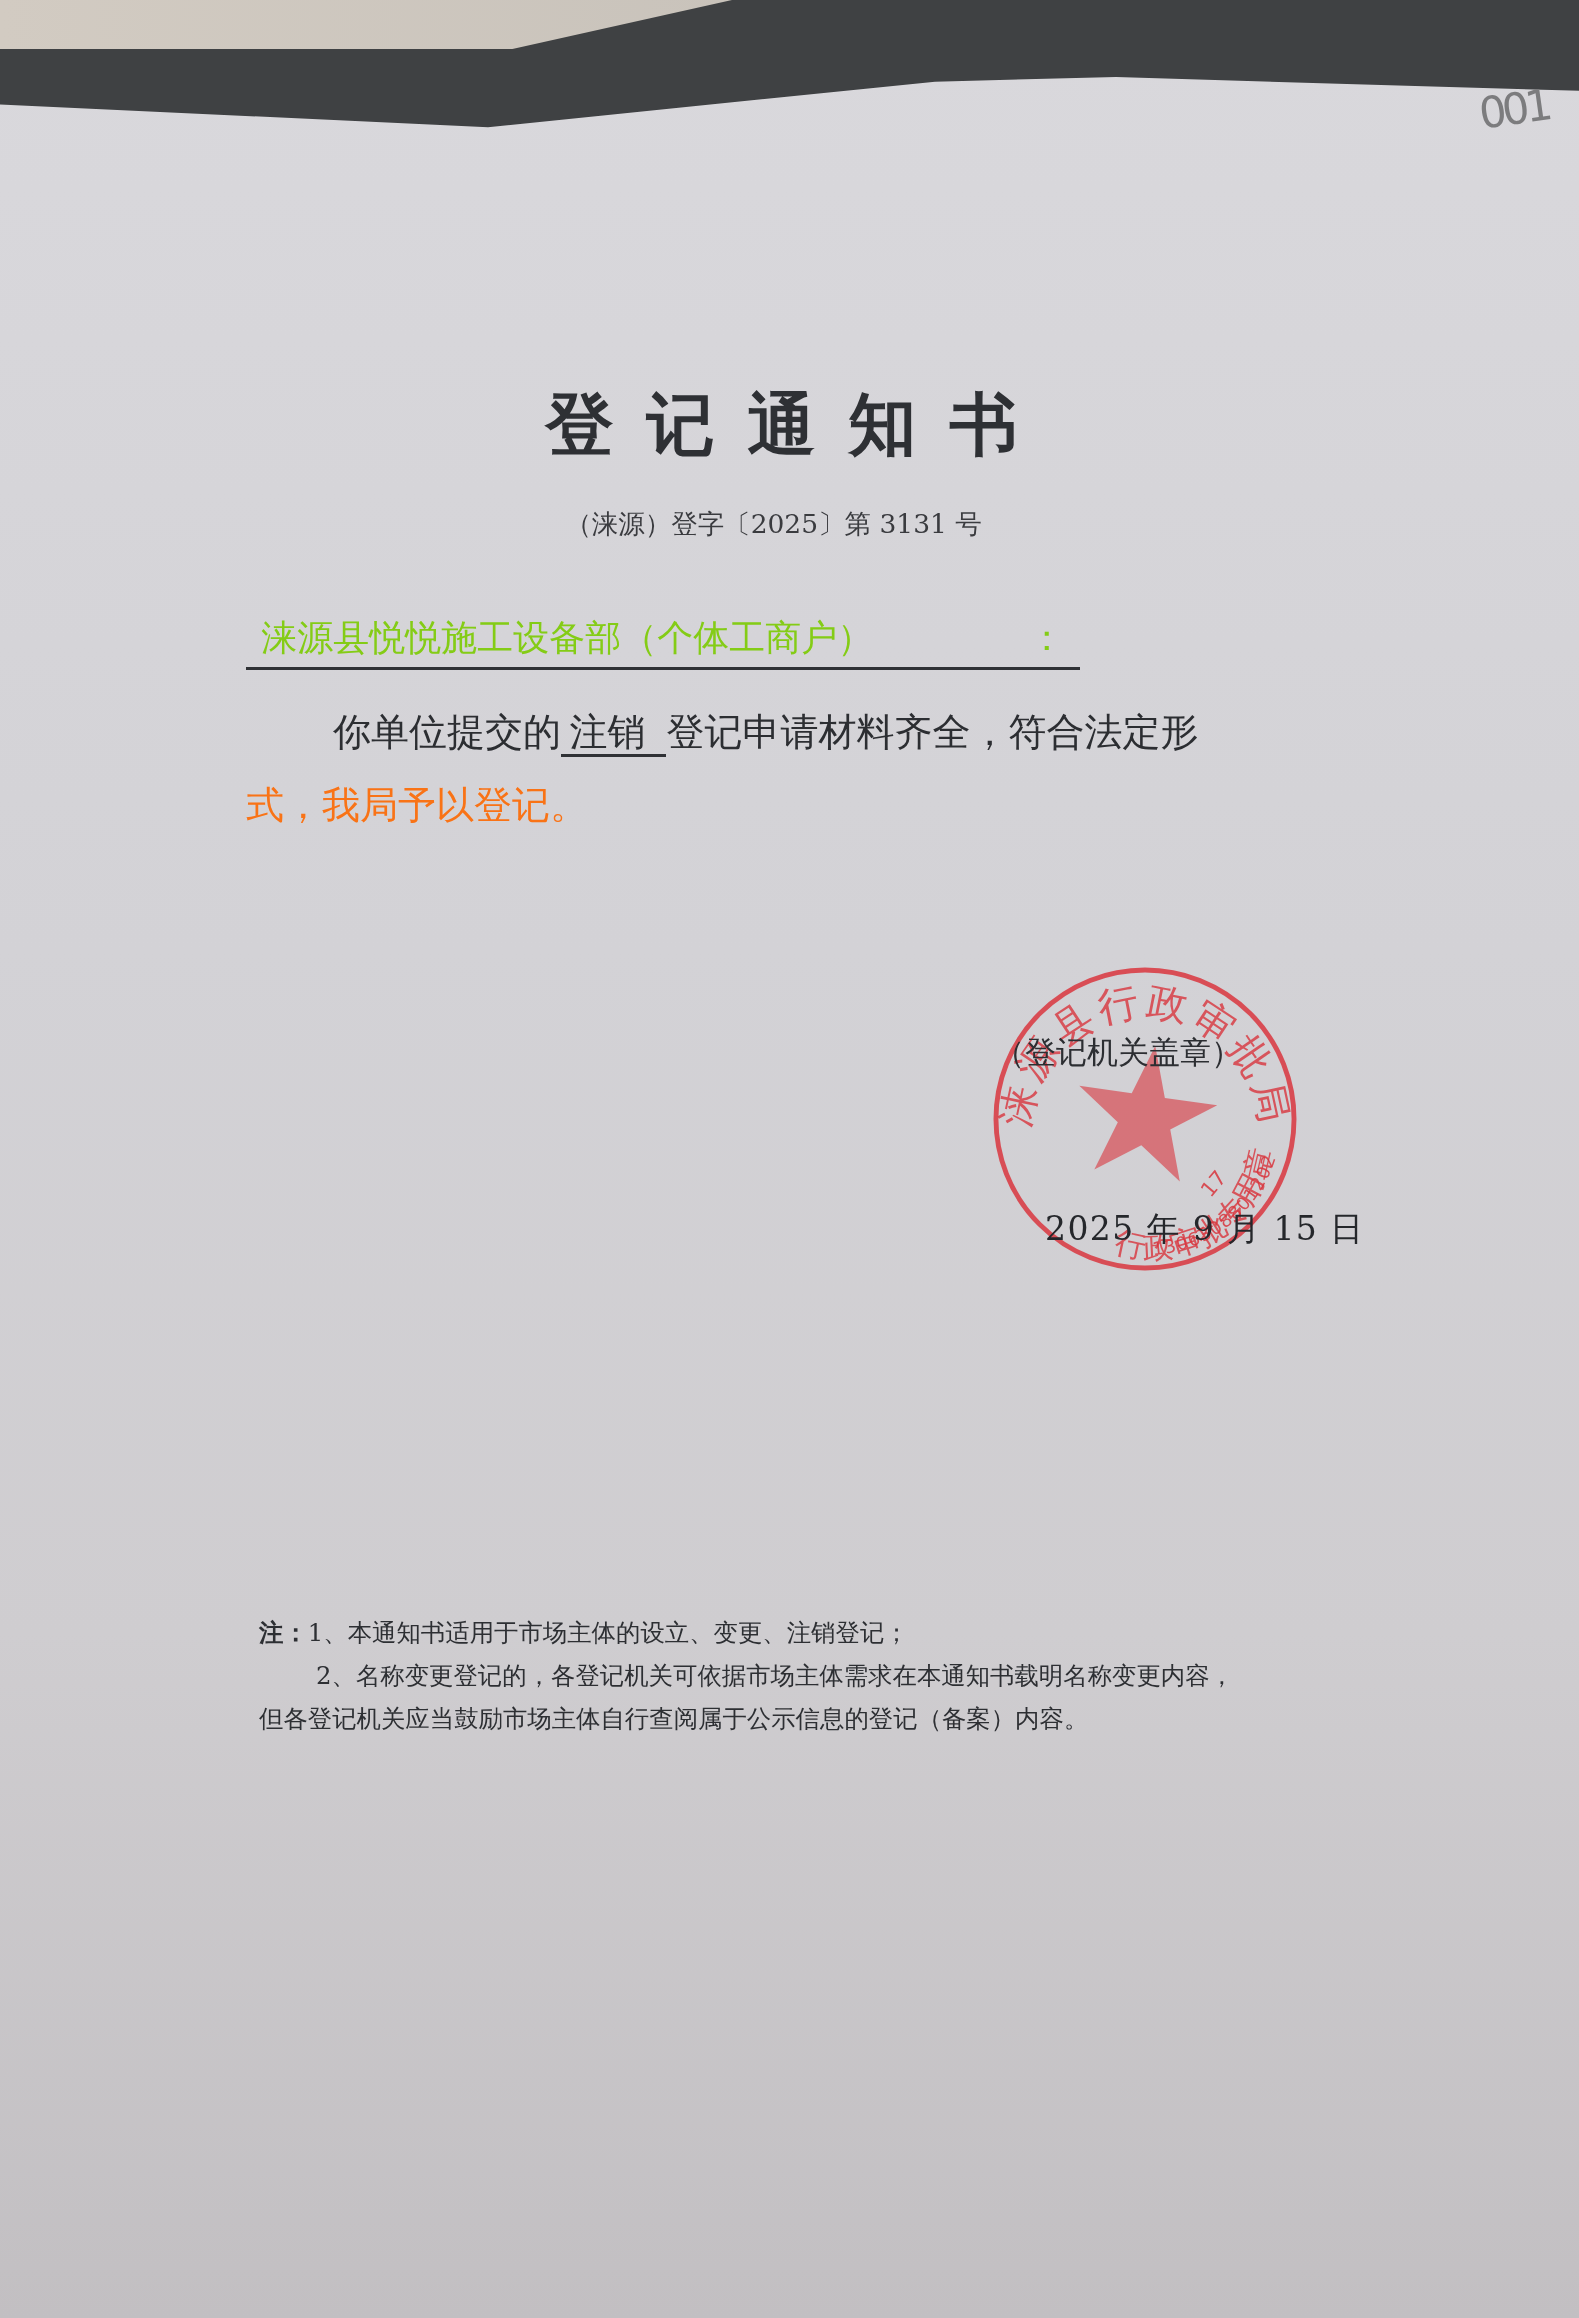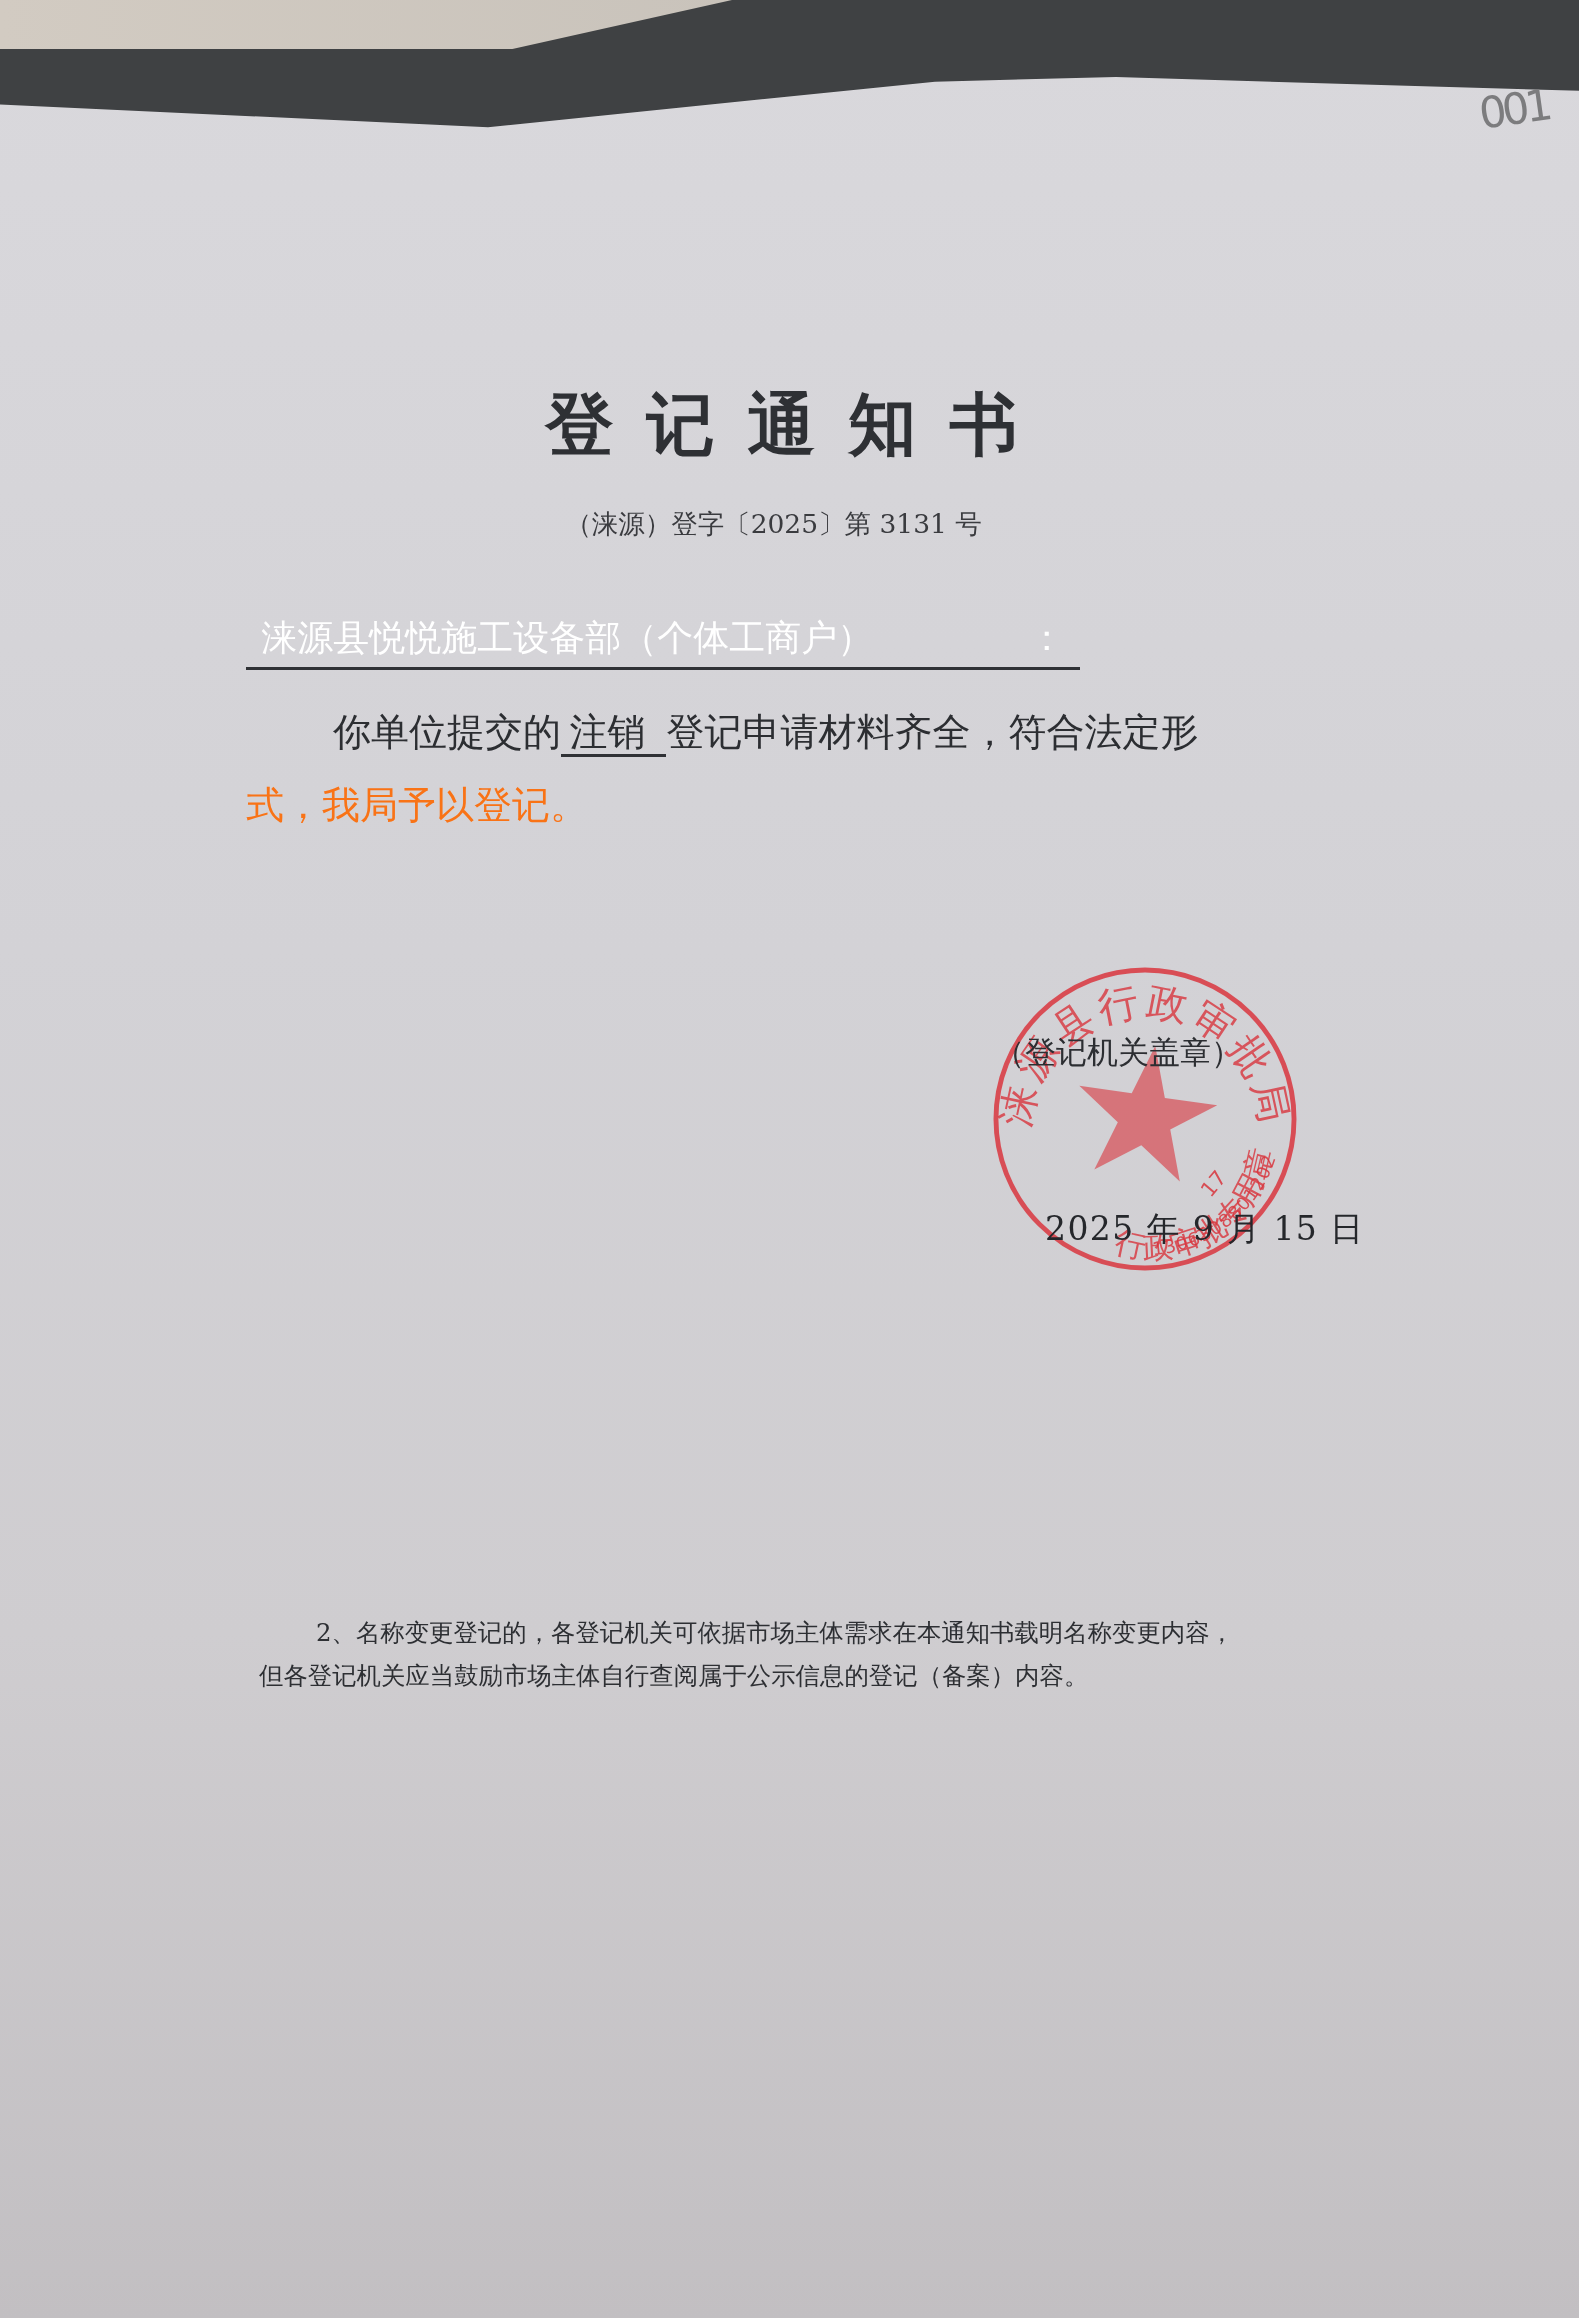--- a/index.html
+++ b/index.html
@@ -27,21 +27,21 @@
     left: 0; width: 1579px; top: 380px; text-align: center;
     font-family: "DejaVu Sans", sans-serif; font-weight: bold;
     font-size: 68px; letter-spacing: 33px; color: #2e3034;
     padding-left: 17px; box-sizing: border-box;
   }
   .refno {
     left: 0; width: 1547px; top: 506px; text-align: center;
     font-size: 26.5px; color: #3a3b3f;
   }
   .recipient {
-    left: 246px; top: 614px; font-size: 36px; color: #ffffff;
+    left: 246px; top: 614px; font-size: 36px; color: #84cc16;
     border-bottom: 3.5px solid #2f3135; padding: 0 4.2px 4.2px 15.3px; width: 834px;
     box-sizing: border-box; white-space: nowrap;
   }
   .recipient .colon { position: absolute; right: 15.3px; }
   .body-line1 { left: 333px; top: 691px; font-size: 38px; color: #2c2e32; white-space: nowrap; margin-top: 16px; }
   .body-line1 .blank {
     display: inline-block; border-bottom: 3.5px solid #2f3135; padding: 0 21px 0 8.4px; line-height: 1.1;
   }
   .body-line2 { left: 246px; top: 780px; font-size: 38px; color: #f97316; white-space: nowrap; }
   .stamp {
@@ -107,16 +107,17 @@
 <div class="abs date">
   <span>2025</span>
   <span>年</span>
   <span>9</span>
   <span>月</span>
   <span>15</span>
   <span>日</span>
 </div>
 
 <div class="abs notes">
+  <p><span class="lead">注：</span><span>1、本通知书适用于市场主体的设立、变更、注销登记；</span></p>
   <p class="indent">2、名称变更登记的，各登记机关可依据市场主体需求在本通知书载明名称变更内容，</p>
   <p>但各登记机关应当鼓励市场主体自行查阅属于公示信息的登记（备案）内容。</p>
 </div>
 
 
 </body></html>

